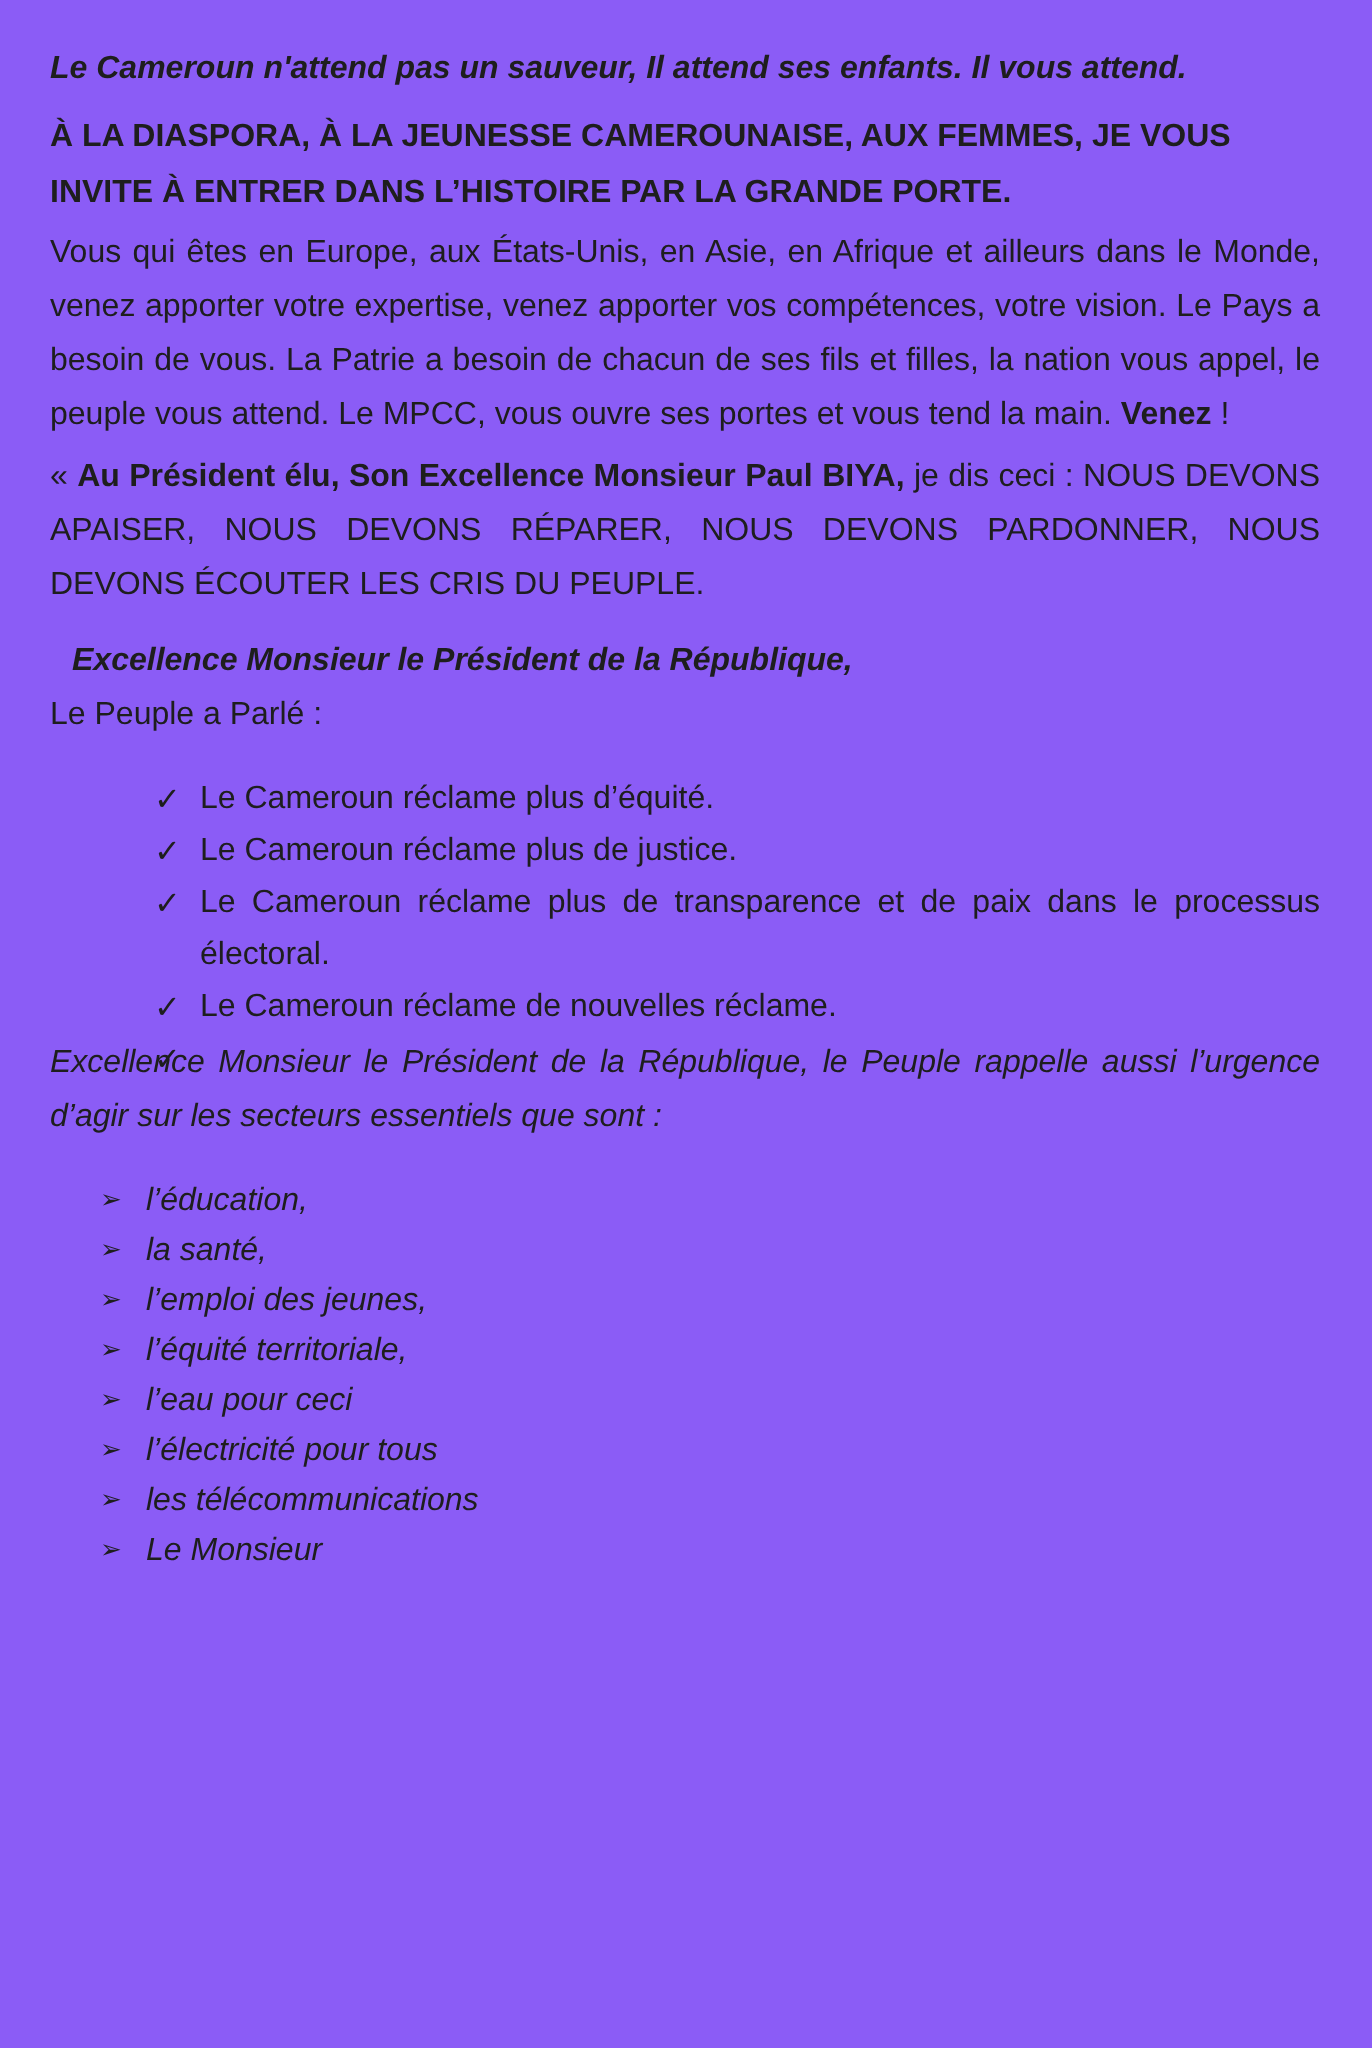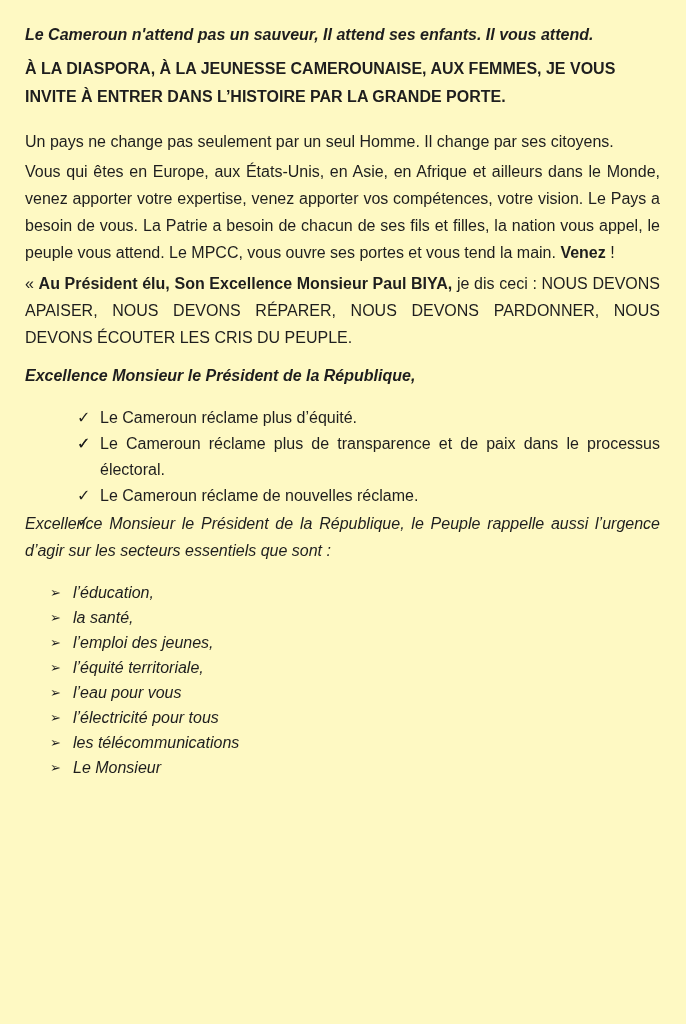--- a/index.html
+++ b/index.html
@@ -5,40 +5,40 @@
   * { box-sizing: border-box; }
   html, body {
     margin: 0;
     padding: 0;
     background: #ffffff;
   }
   .page {
     position: relative;
     width: 686px;
     min-height: 1024px;
-    background: #fef9c3;
+    background: #8b5cf6;
     padding: 21px 26px 12px 25px;
     font-family: "Liberation Sans", "DejaVu Sans", sans-serif;
     font-size: 16px;
     line-height: 27px;
     color: #1e1e1e;
     overflow: hidden;
   }
   p { margin: 0; }
   .bold { font-weight: 700; }
   .justify { text-align: justify; }
 
   .intro-line { font-weight: 700; font-style: italic; margin-bottom: 7px; }
-  .caps-call { font-weight: 700; line-height: 28px; margin-bottom: 17px; }
+  .caps-call { font-weight: 700; line-height: 28px; margin-bottom: 2px; }
   .citizens-line { margin-bottom: 3px; }
   .diaspora-par { margin-bottom: 4px; }
   .quote-block { margin-bottom: 11px; }
   .quote-block p { line-height: 27px; }
   .salutation-block { margin-bottom: 16px; }
-  .salutation-line { font-weight: 700; font-style: italic; }
+  .salutation-line { font-weight: 700; font-style: italic; margin-left: 11px; }
 
   ul.doc-list { list-style: none; margin: 0; padding: 0; }
   ul.check-list { margin-bottom: 1px; }
   ul.check-list li {
     position: relative;
     margin-left: 52px;
     padding-left: 23px;
     line-height: 26px;
     text-align: justify;
   }
@@ -63,41 +63,42 @@
 </style>
 </head>
 <body>
 
 <div class="page">
 
   <p class="intro-line">Le Cameroun n'attend pas un sauveur, Il attend ses enfants. Il vous attend.</p>
 
   <p class="caps-call">À LA DIASPORA, À LA JEUNESSE CAMEROUNAISE, AUX FEMMES, JE VOUS INVITE À ENTRER DANS L’HISTOIRE PAR LA GRANDE PORTE.</p>
 
-  <p class="citizens-line">Un pays ne change pas seulement par un seul Homme. Il change par ses citoyens.</p>
 
   <p class="diaspora-par justify"><span>Vous qui êtes en Europe, aux États-Unis, en Asie, en Afrique et ailleurs dans le Monde, venez apporter votre expertise, venez apporter vos compétences, votre vision. Le Pays a besoin de vous. La Patrie a besoin de chacun de ses fils et filles, la nation vous appel, le peuple vous attend. Le MPCC, vous ouvre ses portes et vous tend la main.  </span><span class="bold">Venez</span><span> !</span></p>
 
   <div class="quote-block">
     <p class="justify"><span>« </span><span class="bold">Au Président élu, Son Excellence Monsieur Paul BIYA,</span><span> je dis ceci :  NOUS DEVONS APAISER, NOUS DEVONS RÉPARER, NOUS DEVONS PARDONNER, NOUS DEVONS ÉCOUTER LES CRIS DU PEUPLE.</span></p>
   </div>
 
   <div class="salutation-block">
     <p class="salutation-line">Excellence Monsieur le Président de la République,</p>
+    <p>Le Peuple a Parlé :</p>
   </div>
 
   <ul class="doc-list check-list">
 
       <li>
         <span class="bullet">✓</span>
         <span>Le Cameroun réclame plus d’équité.</span>
       </li>
 
       <li>
         <span class="bullet">✓</span>
+        <span>Le Cameroun réclame plus de justice.</span>
       </li>
 
       <li>
         <span class="bullet">✓</span>
         <span>Le Cameroun réclame plus de transparence et de paix dans le processus électoral.</span>
       </li>
 
       <li>
         <span class="bullet">✓</span>
         <span>Le Cameroun réclame de nouvelles réclame.</span>
@@ -128,21 +129,21 @@
         <span>l’emploi des jeunes,</span>
       </li>
 
       <li>
         <span class="bullet">➢</span>
         <span>l’équité territoriale,</span>
       </li>
 
       <li>
         <span class="bullet">➢</span>
-        <span>l’eau pour vous</span>
+        <span>l’eau pour ceci</span>
       </li>
 
       <li>
         <span class="bullet">➢</span>
         <span>l’électricité pour tous</span>
       </li>
 
       <li>
         <span class="bullet">➢</span>
         <span>les télécommunications</span>

